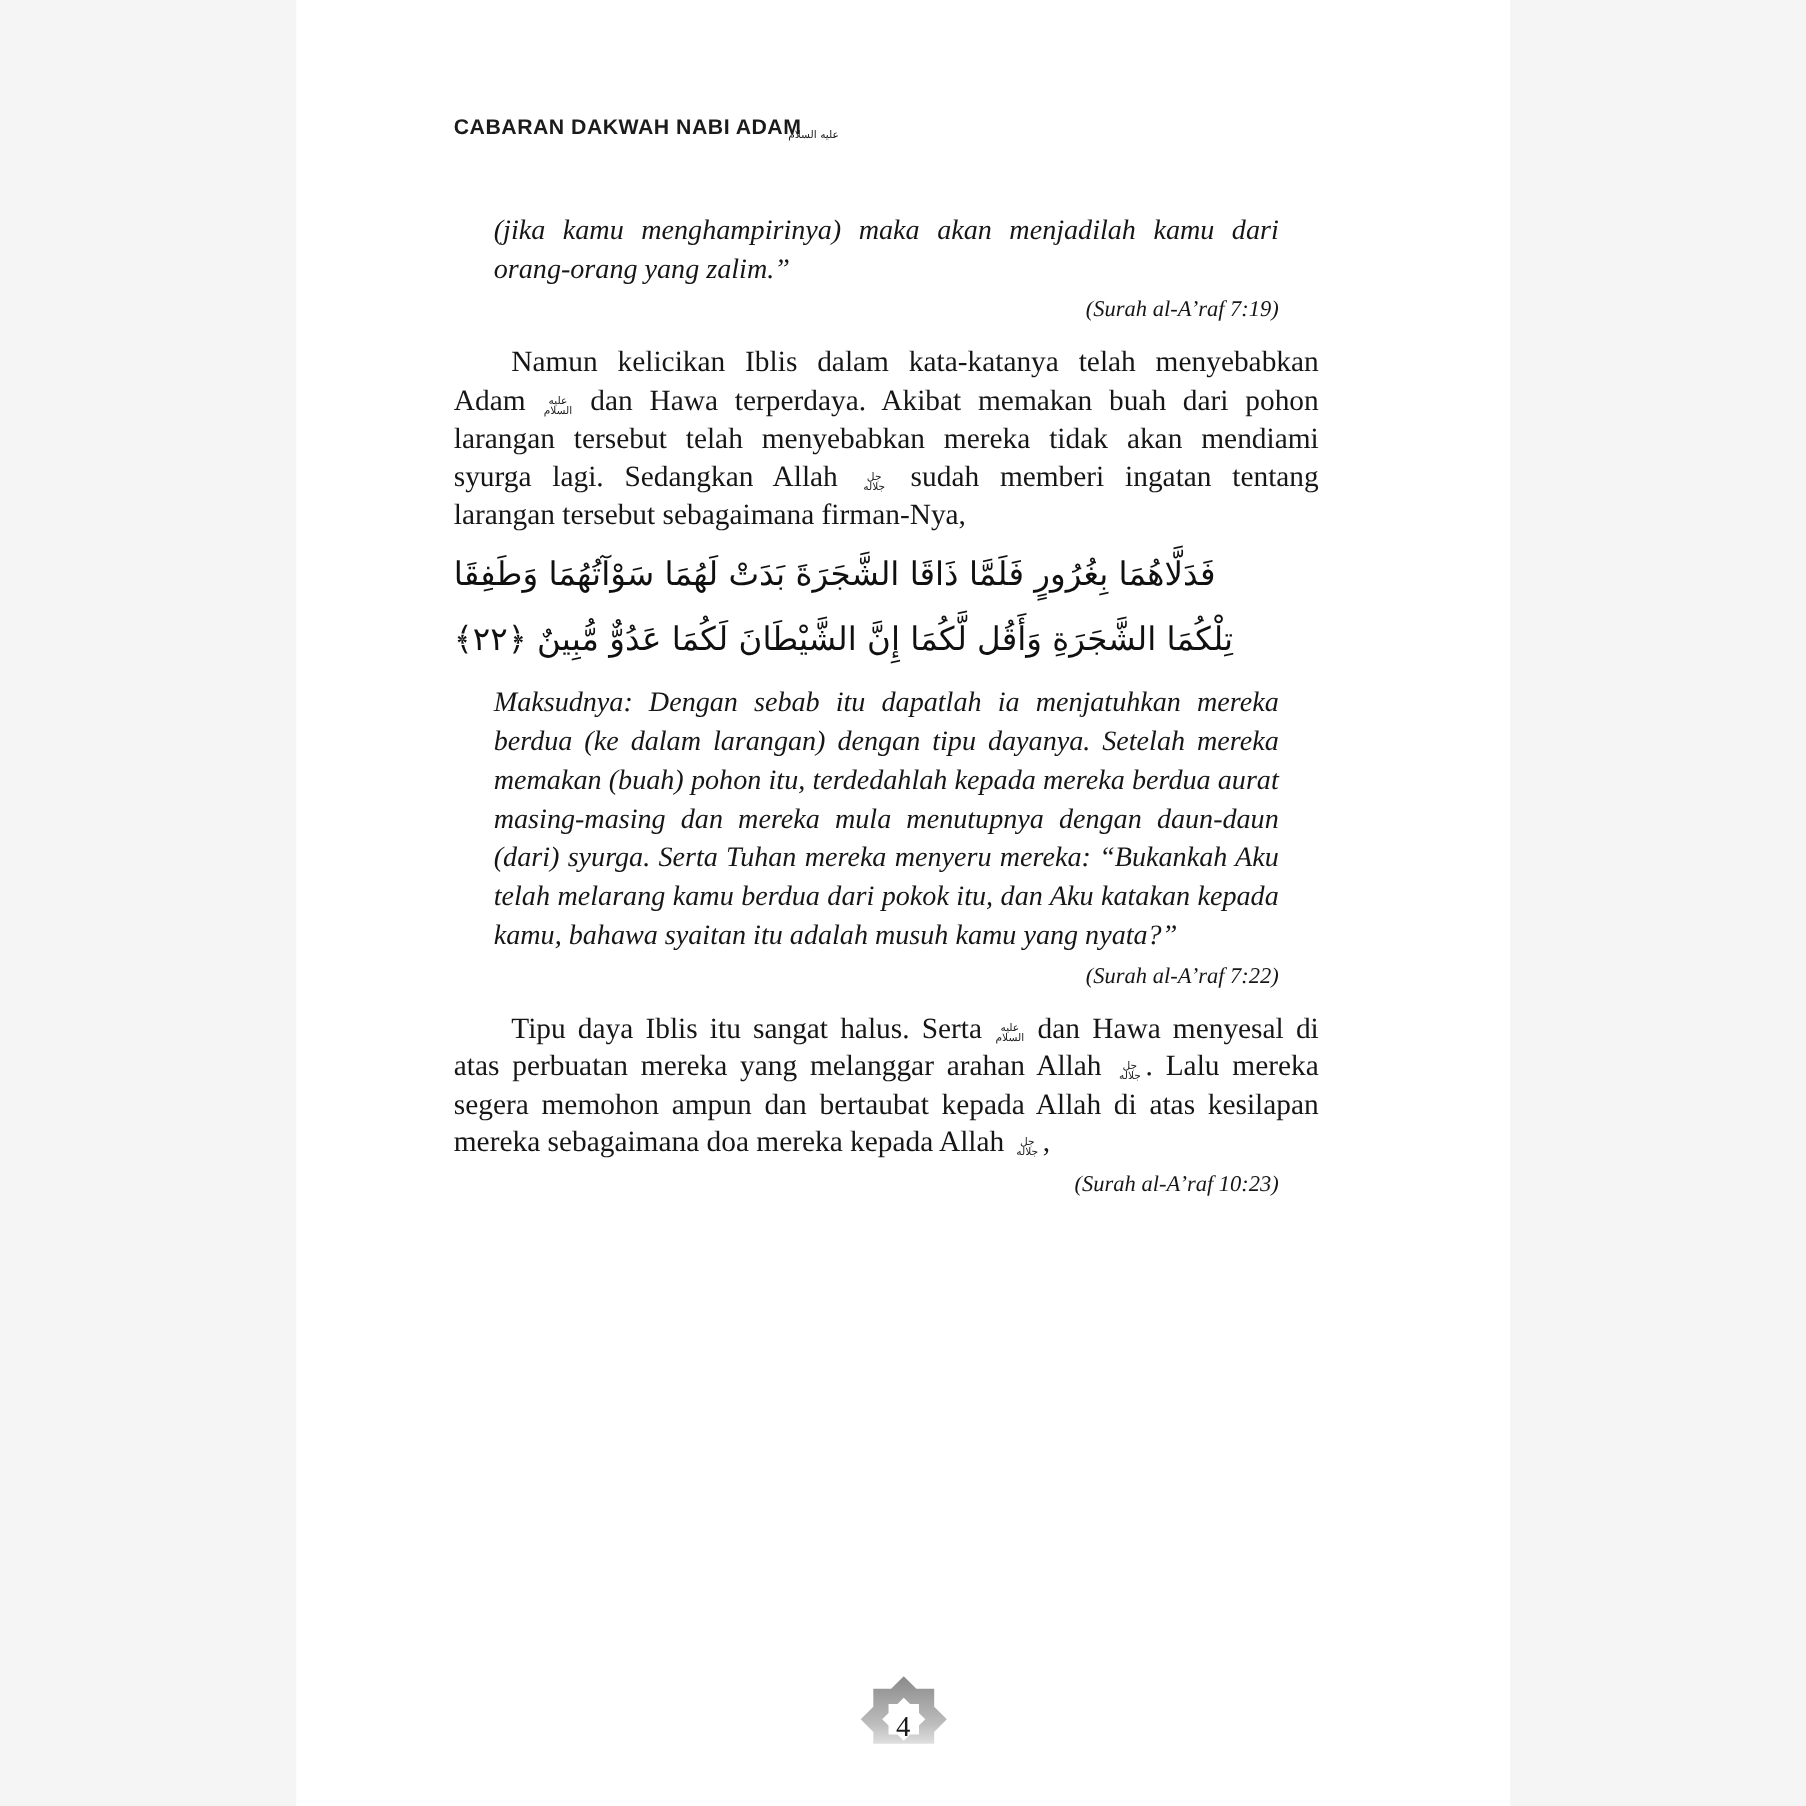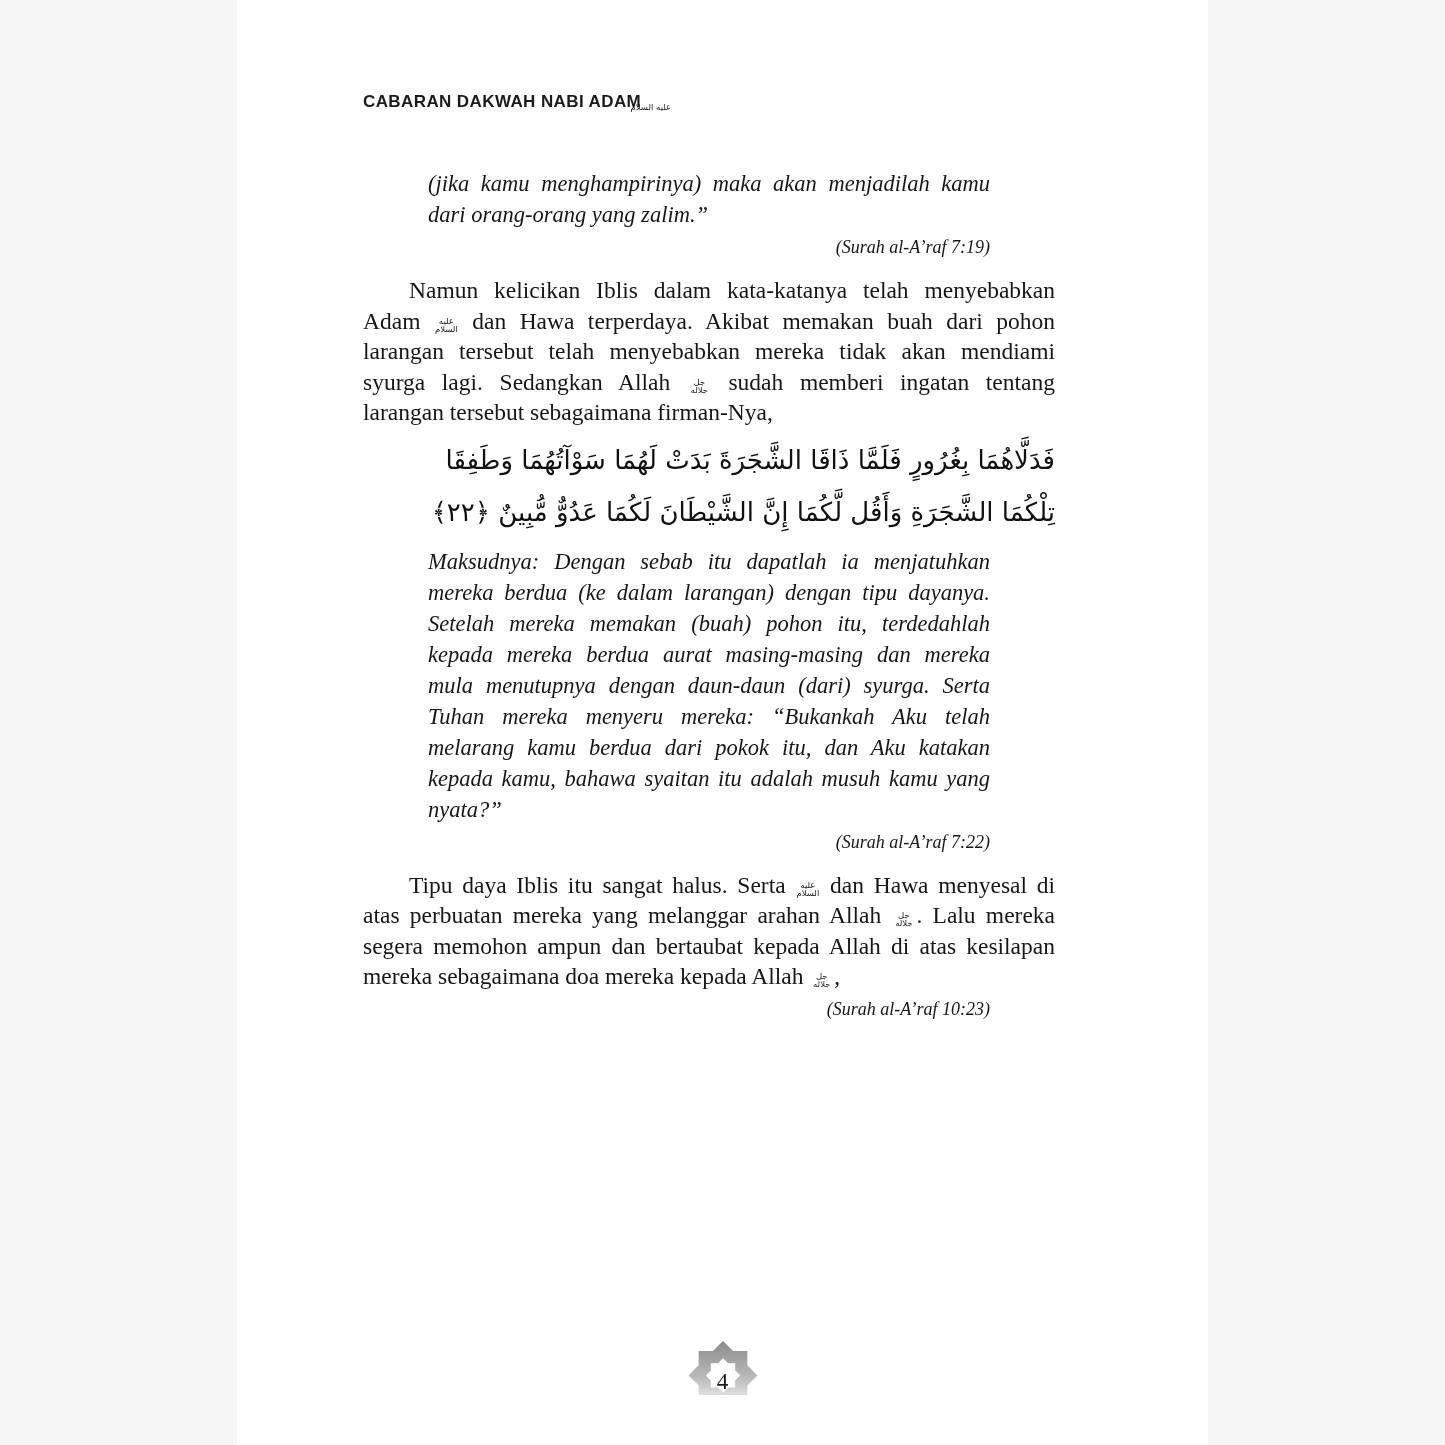--- a/index.html
+++ b/index.html
@@ -25,21 +25,21 @@
   }
   .running-head {
     font-family: "Liberation Sans", sans-serif;
     font-weight: bold;
     font-size: 17px;
     letter-spacing: 0.4px;
     color: #1b1b1b;
     white-space: nowrap;
   }
   .running-head .hon { margin-left: 5px; }
-  .quote { margin: 0 65px; }
+  .quote { margin: 0 32px; }
   .quote-first { margin-top: 56px; }
   .qtext {
     margin: 0;
     font-style: italic;
     font-size: 22.5px;
     line-height: 31px;
     text-align: justify;
   }
   .cite {
     margin: 2px 0 0 0;
@@ -65,21 +65,21 @@
     line-height: 8px;
     text-align: center;
     vertical-align: -3px;
     color: #222;
     text-indent: 0;
     direction: rtl;
   }
   .arabic {
     margin: 6px 0 8px 0;
     direction: rtl;
-    text-align: right;
+    text-align: left;
     font-family: "DejaVu Sans", sans-serif;
     font-size: 26px;
     line-height: 52px;
     color: #101010;
   }
   .arabic .aline { white-space: nowrap; }
   .footer {
     position: absolute;
     bottom: 48px;
     left: 50%;

